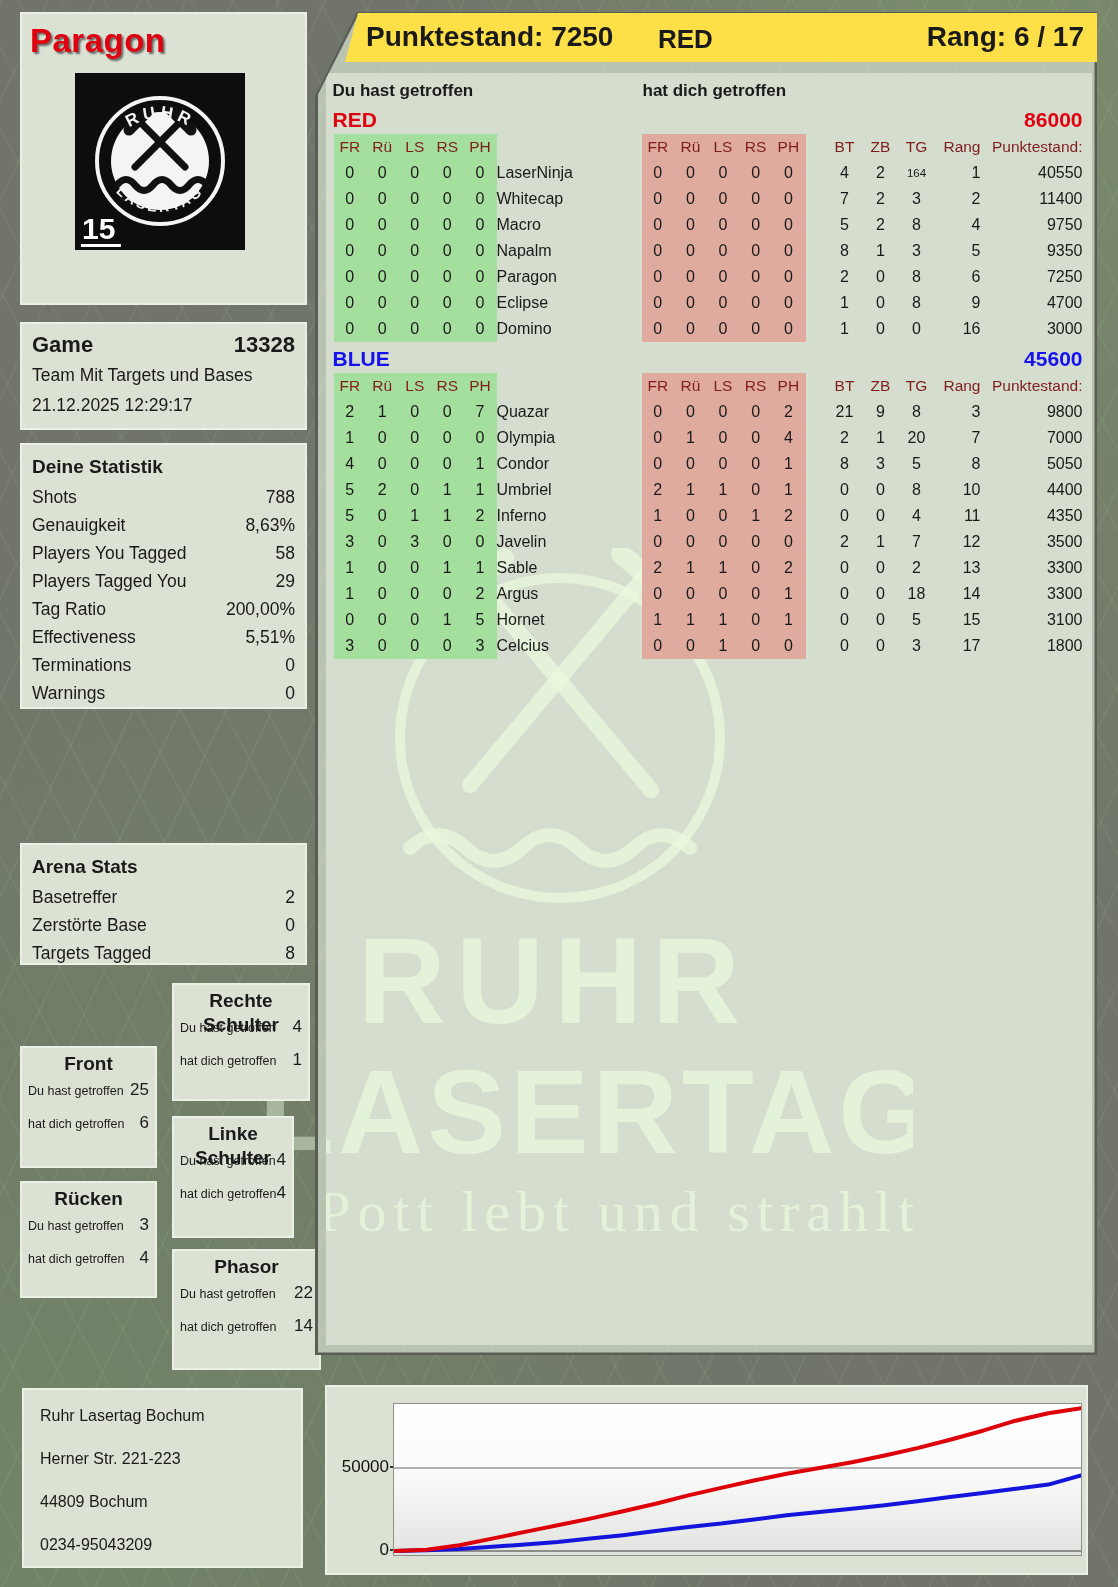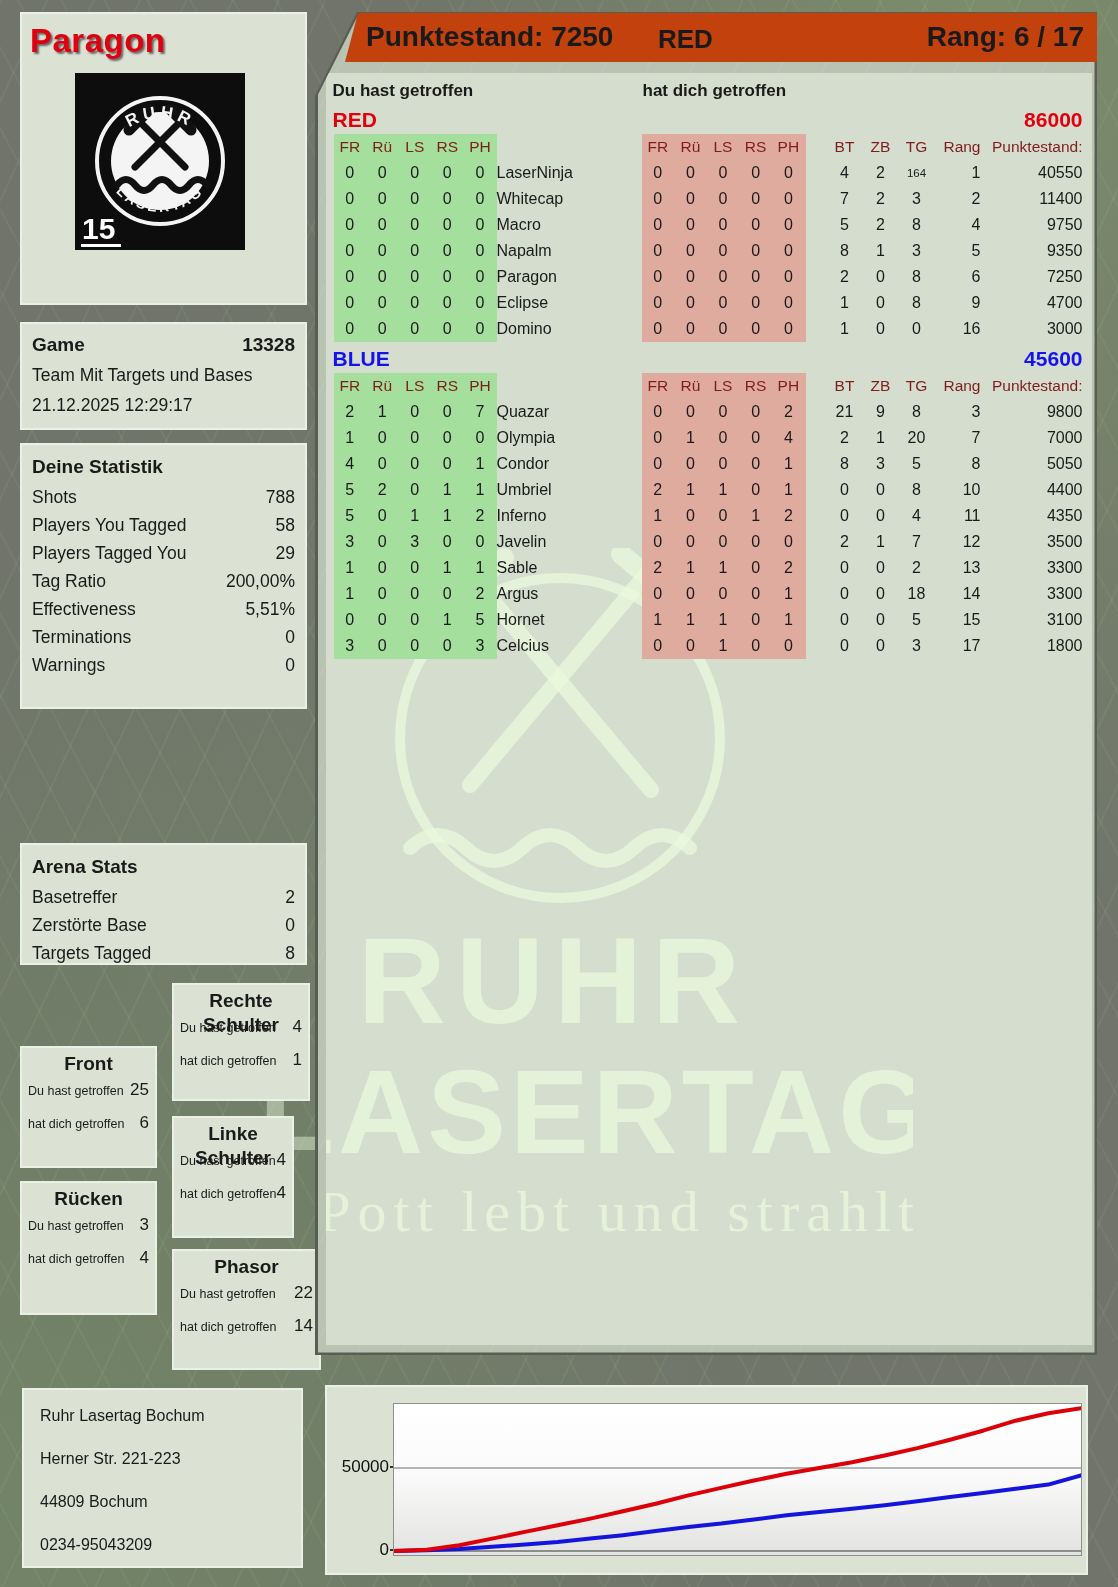--- a/index.html
+++ b/index.html
@@ -26,30 +26,30 @@
   }
   
   .player-panel{left:20px;top:12px;width:287px;height:293px;}
   .player-name{
     color:#e1000f;font-size:33px;font-weight:bold;
     padding:8px 0 0 8px;letter-spacing:0.5px;
     text-shadow:2px 2px 2px rgba(40,40,40,0.65);
   }
   .logo-box{position:absolute;left:53px;top:59px;width:170px;height:177px;}
   .game-panel{left:20px;top:322px;width:287px;height:108px;padding:6px 10px;font-size:17.5px;}
-  .game-row1{display:flex;justify-content:space-between;font-weight:bold;font-size:19px;height:30px;line-height:30px;}
+  .game-row1{display:flex;justify-content:space-between;font-weight:bold;font-size:22px;height:30px;line-height:30px;}
   .game-line{height:30px;line-height:30px;}
   .stats-panel{left:20px;top:443px;width:287px;height:266px;padding:8px 10px;}
   .stats-title{font-weight:bold;font-size:19px;height:30px;line-height:28px;}
   .stat-row{display:flex;justify-content:space-between;font-size:17.5px;height:28px;line-height:28px;}
   .arena-panel{left:20px;top:843px;width:287px;height:122px;padding:8px 10px;}
   
   .hitbox{padding:4px 6px;}
   .hitbox-front{left:20px;top:1046px;width:137px;height:122px;}
-  .hitbox-ruecken{left:20px;top:1181px;width:137px;height:134px;}
+  .hitbox-ruecken{left:20px;top:1181px;width:137px;height:117px;}
   .hitbox-rechte{left:172px;top:983px;width:138px;height:118px;}
   .hitbox-linke{left:172px;top:1116px;width:122px;height:122px;}
   .hitbox-phasor{left:172px;top:1249px;width:149px;height:121px;}
   .hitbox-title{text-align:center;font-weight:bold;font-size:19px;height:24px;line-height:24px;}
   .hitbox-row{display:flex;justify-content:space-between;align-items:baseline;margin-top:4px;height:22px;}
   .hitbox-row.second{margin-top:11px;}
   .hitbox-label{font-size:12.5px;}
   .hitbox-val{font-size:17px;font-weight:normal;}
   .address-panel{left:22px;top:1388px;width:281px;height:180px;padding:4px 0 0 16px;font-size:16px;}
   .addr-line{height:43px;line-height:43px;}
@@ -67,21 +67,21 @@
       #b9c3b2;
   }
   .main-inner{
     position:absolute;left:8px;top:58px;width:766px;bottom:8px;
     background:#d5ddcf;overflow:hidden;
   }
   .main-inner > .content{position:relative;z-index:2;}
   
   .header-strip{
     position:absolute;left:345px;top:13px;width:752px;height:49px;z-index:6;
-    background:#c2410c;
+    background:#fde047;
     clip-path:polygon(13px 0, 100% 0, 100% 100%, 0 100%);
     font-weight:bold;font-size:28px;
   }
   .hdr-score{position:absolute;left:21px;top:8px;}
   .hdr-team{position:absolute;left:313px;top:11px;font-size:26px;}
   .hdr-rang{position:absolute;right:13px;top:8px;}
   
   .hit-labels{position:relative;height:24px;margin-top:8px;font-weight:bold;font-size:17px;}
   .hit-labels .l1{position:absolute;left:7px;}
   .hit-labels .l2{position:absolute;left:317px;}
@@ -182,20 +182,24 @@
 
 <div class="panel stats-panel">
   <div class="stats-title">Deine Statistik</div>
   <div>
 
       <div class="stat-row">
         <span>Shots</span>
         <span>788</span>
       </div>
 
+      <div class="stat-row">
+        <span>Genauigkeit</span>
+        <span>8,63%</span>
+      </div>
 
       <div class="stat-row">
         <span>Players You Tagged</span>
         <span>58</span>
       </div>
 
       <div class="stat-row">
         <span>Players Tagged You</span>
         <span>29</span>
       </div>

